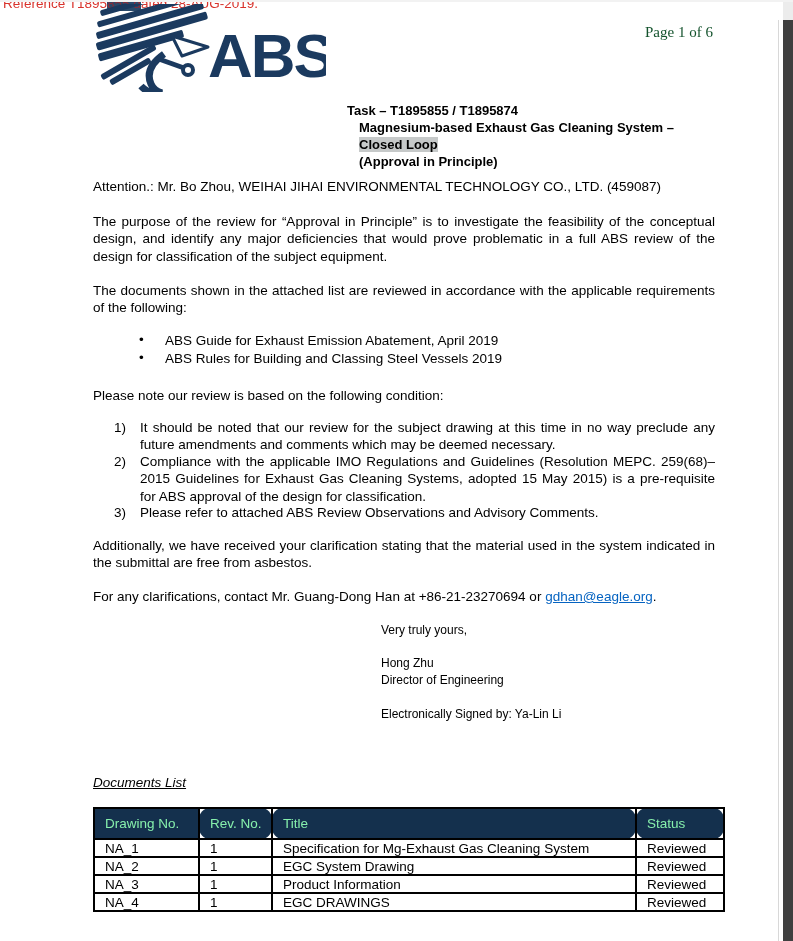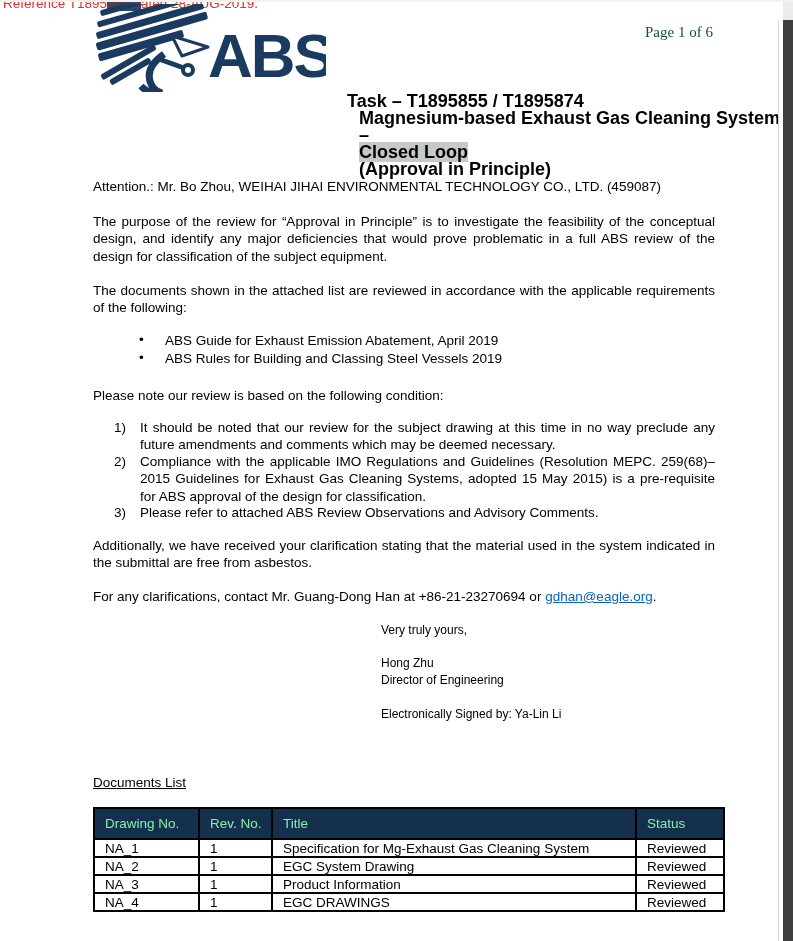--- a/index.html
+++ b/index.html
@@ -41,22 +41,22 @@
   
   .logo { position: absolute; left: 86px; top: 2px; width: 240px; height: 88px; }
   
   .page-number {
     position: absolute; left: 645px; top: 22px;
     font-family: "Liberation Serif", serif;
     font-size: 15px; color: #14532d;
   }
   
   .task-block {
-    position: absolute; left: 347px; top: 91px;
-    font-weight: bold; font-size: 18px; line-height: 17px;
+    position: absolute; left: 347px; top: 100px;
+    font-weight: bold; font-size: 13px; line-height: 17px;
   }
   .task-block .indent { margin-left: 12px; }
   .hl { background: #c6c9c9; }
   
   .bodytext {
     position: absolute; left: 93px; width: 622px;
     font-size: 13.5px; line-height: 17.3px;
   }
   .just { text-align: justify; }
   .attention { top: 176px; }
@@ -77,36 +77,36 @@
   .para4 { top: 535px; }
   .para5 { top: 586px; }
   a.email-link { color: #0563c1; text-decoration: underline; }
   .closing { position: absolute; left: 381px; font-size: 12px; line-height: 17.3px; }
   .c1 { top: 620px; }
   .c2 { top: 653px; }
   .c3 { top: 704px; }
   
   .doc-heading {
     position: absolute; left: 93px; top: 773px;
-    font-size: 13.5px; text-decoration: underline;
+    font-size: 13.5px; text-decoration: underline; font-style: italic;
   }
   table.docs {
     position: absolute; left: 93px; top: 805px;
     border-collapse: collapse;
     width: 630px;
     font-size: 13.5px;
     table-layout: fixed;
   }
   table.docs th {
     background: #14304d; color: #86efac;
     font-weight: normal; text-align: left;
     height: 31px; padding: 0 0 0 10px;
     border: 2px solid #000000;
   }
-  table.docs th + th { border-left: 2px solid #ec4899; }
+  table.docs th + th { border-left: 2px solid #ec4899; border-radius: 11px; }
   table.docs td {
     background: #ffffff; color: #000000;
     height: 18px; padding: 0 0 0 10px;
     border: 2px solid #000000;
     overflow: hidden; white-space: nowrap;
   }
   .col-drawing { width: 105px; }
   .col-rev { width: 73px; }
   .col-title { width: 364px; }
   .col-status { width: 88px; }

